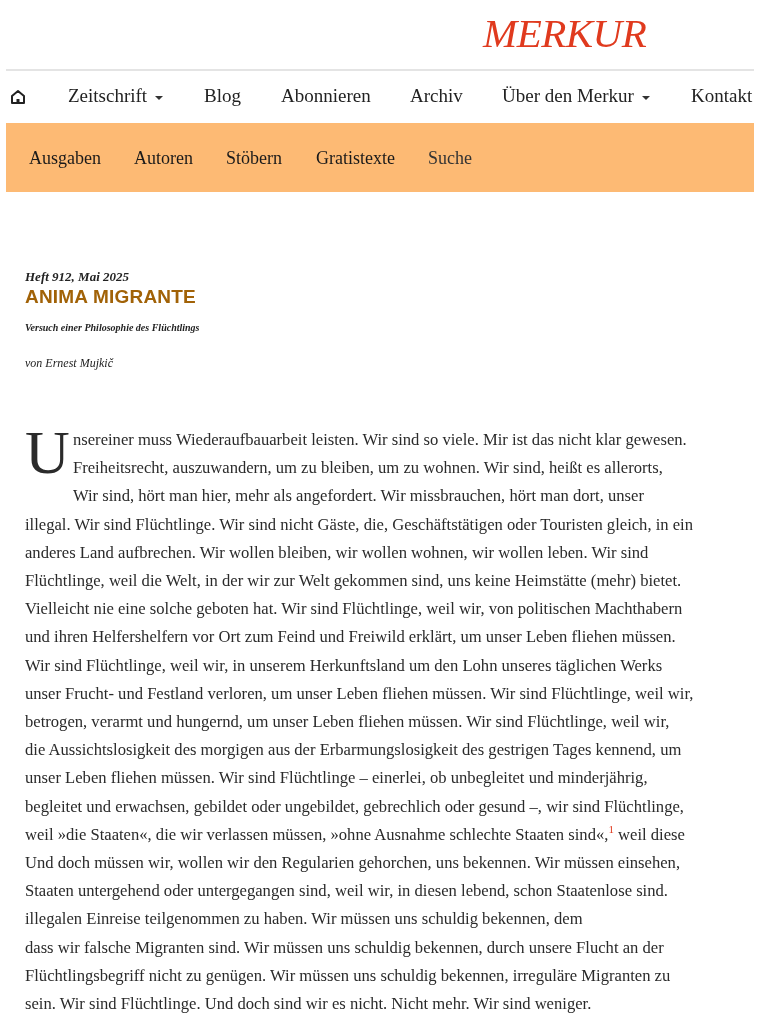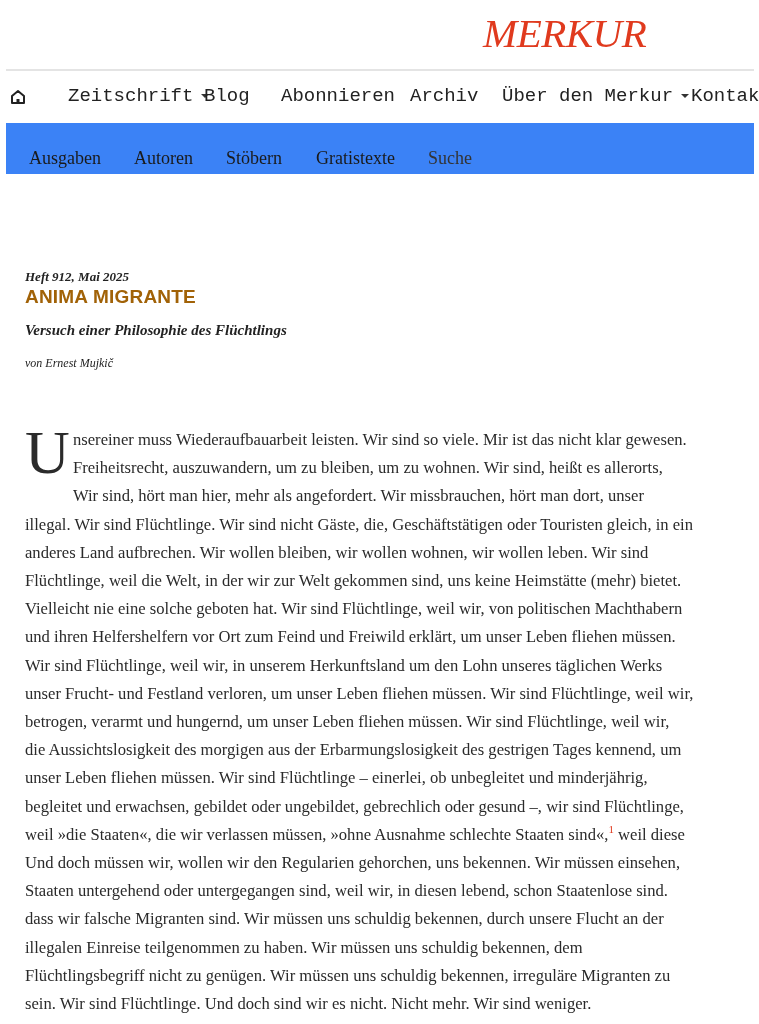--- a/index.html
+++ b/index.html
@@ -6,36 +6,36 @@
   body { width: 759px; height: 1024px; overflow: hidden; position: relative; color: #222; }
   .logo {
     position: absolute; left: 483px; top: 8px;
     font-family: "Liberation Serif", "DejaVu Serif", serif;
     font-style: italic; font-weight: normal; font-size: 41px; letter-spacing: -0.5px;
     color: #e03a1e; line-height: 50px; text-decoration: none;
   }
   .topnav {
     position: absolute; left: 6px; right: 5px; top: 69px; height: 52px;
     border-top: 2px solid #e4e4e4; border-bottom: 2px solid #701a75;
-    font-family: Liberation Mono, monospace; font-size: 19px; color: #222;
+    font-family: Liberation Serif, serif; font-size: 19px; color: #222;
   }
   .topnav .item { position: absolute; top: 13px; line-height: 24px; cursor: pointer; white-space: nowrap; }
   .caret { display: inline-block; width: 0; height: 0; margin-left: 8px; vertical-align: middle;
     border-left: 4px solid transparent; border-right: 4px solid transparent; border-top: 4px solid #333; }
   .home-icon { position: absolute; left: 3px; top: 17px; width: 18px; height: 18px; }
   .subnav {
-    position: absolute; left: 6px; right: 5px; top: 123px; height: 51px; background: #3b82f6;
+    position: absolute; left: 6px; right: 5px; top: 123px; height: 69px; background: #fdba74;
     font-family: "Liberation Serif", "DejaVu Serif", serif; font-size: 18px; color: #1a1a1a; padding-left: 12px;
   }
   .subnav .item { position: absolute; top: 24px; line-height: 22px; cursor: pointer; white-space: nowrap; }
   .subnav .item.muted { color: #333; }
   .meta { position: absolute; left: 25px; font-family: "Liberation Serif", "DejaVu Serif", serif; }
   .issue { top: 269px; font-size: 13px; font-style: italic; font-weight: bold; color: #222; }
   .title { top: 286px; font-family: "Liberation Sans", "DejaVu Sans", sans-serif; font-weight: bold; font-size: 19px; color: #a16207; letter-spacing: 0.2px; }
-  .subtitle { top: 322px; font-size: 15px; font-style: italic; font-weight: bold; color: #222; }
+  .subtitle { top: 322px; font-size: 10px; font-style: italic; font-weight: bold; color: #222; }
   .author { top: 356px; font-size: 12px; font-style: italic; font-weight: normal; color: #222; }
   .body-text {
     position: absolute; left: 25px; width: 712px; top: 426px;
     font-family: "Liberation Serif", "DejaVu Serif", serif; font-size: 16.6px; line-height: 28.2px;
     color: #2a2a2a;
   }
   .body-text .line { display: block; white-space: nowrap; }
   .body-text .indent { padding-left: 48px; }
   .dropcap {
     position: absolute; left: 25px; top: 424px;
@@ -89,17 +89,17 @@
   <span class="line">und ihren Helfershelfern vor Ort zum Feind und Freiwild erklärt, um unser Leben fliehen müssen.</span>
   <span class="line">Wir sind Flüchtlinge, weil wir, in unserem Herkunftsland um den Lohn unseres täglichen Werks</span>
   <span class="line">unser Frucht- und Festland verloren, um unser Leben fliehen müssen. Wir sind Flüchtlinge, weil wir,</span>
   <span class="line">betrogen, verarmt und hungernd, um unser Leben fliehen müssen. Wir sind Flüchtlinge, weil wir,</span>
   <span class="line">die Aussichtslosigkeit des morgigen aus der Erbarmungslosigkeit des gestrigen Tages kennend, um</span>
   <span class="line">unser Leben fliehen müssen. Wir sind Flüchtlinge – einerlei, ob unbegleitet und minderjährig,</span>
   <span class="line">begleitet und erwachsen, gebildet oder ungebildet, gebrechlich oder gesund –, wir sind Flüchtlinge,</span>
   <span class="line"><span>weil »die Staaten«, die wir verlassen müssen, »ohne Ausnahme schlechte Staaten sind«,</span><sup class="fnref">1</sup><span> weil diese</span></span>
   <span class="line">Und doch müssen wir, wollen wir den Regularien gehorchen, uns bekennen. Wir müssen einsehen,</span>
   <span class="line">Staaten untergehend oder untergegangen sind, weil wir, in diesen lebend, schon Staatenlose sind.</span>
+  <span class="line">illegalen Einreise teilgenommen zu haben. Wir müssen uns schuldig bekennen, dem</span>
   <span class="line">dass wir falsche Migranten sind. Wir müssen uns schuldig bekennen, durch unsere Flucht an der</span>
-  <span class="line">illegalen Einreise teilgenommen zu haben. Wir müssen uns schuldig bekennen, dem</span>
   <span class="line">Flüchtlingsbegriff nicht zu genügen. Wir müssen uns schuldig bekennen, irreguläre Migranten zu</span>
   <span class="line">sein. Wir sind Flüchtlinge. Und doch sind wir es nicht. Nicht mehr. Wir sind weniger.</span>
 </div>
 
 </body></html>

